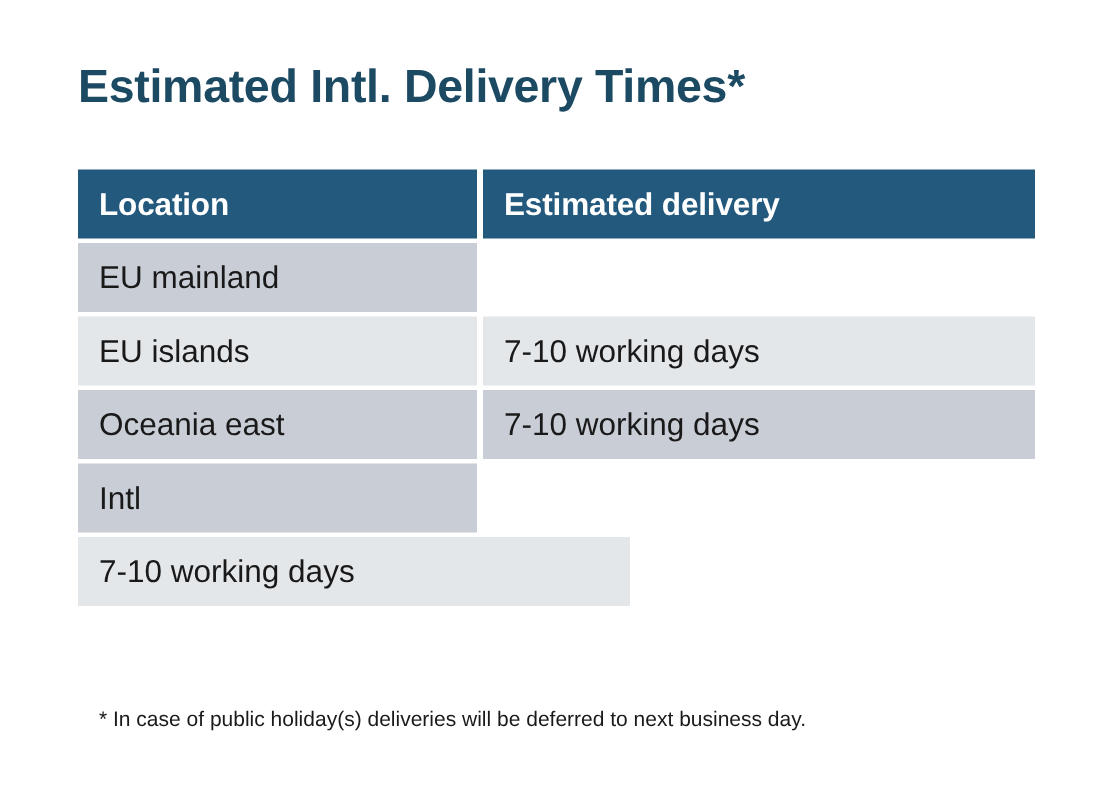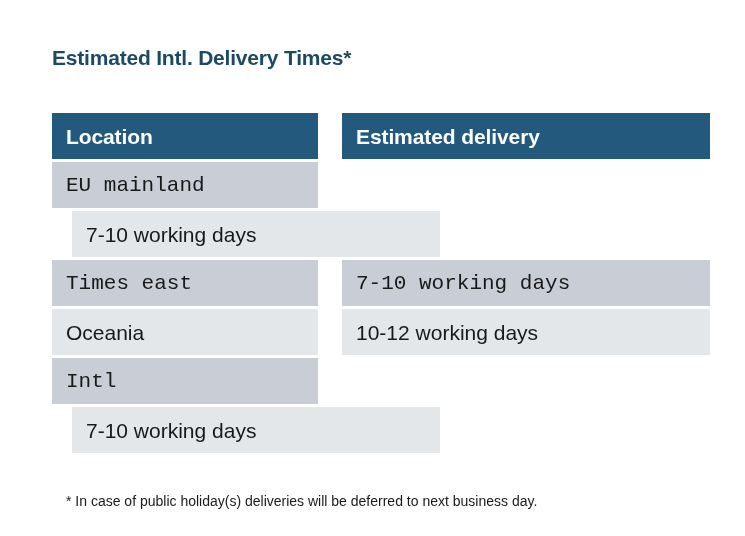--- a/index.html
+++ b/index.html
@@ -18,21 +18,21 @@
     width: 745px;
     height: 536px;
     background: #ffffff;
   }
 
   
   .page-title {
     position: absolute;
     left: 52px;
     top: 37px;
-    font-size: 21px;
+    font-size: 31px;
     font-weight: 700;
     letter-spacing: -0.2px;
     color: #1c4a63;
     line-height: 42px;
     white-space: nowrap;
   }
 
   
   .delivery-table {
     position: absolute;
@@ -62,44 +62,42 @@
     white-space: nowrap;
     overflow: hidden;
   }
   .cell.col-location {
     width: 266px;
     flex: 0 0 266px;
   }
   .cell.col-delivery {
     width: 368px;
     flex: 0 0 368px;
-    margin-left: 20px;
   }
 
   .header-row .cell {
     background: #22597d;
     color: #ffffff;
     font-weight: 700;
     font-size: 21px;
     letter-spacing: -0.1px;
   }
 
   .band-dark .cell {
     background: #c9cdd6;
-    font-family: Liberation Mono, monospace;
   }
   .band-light .cell {
     background: #e4e7ea;
   }
 
   
   .footnote {
     position: absolute;
     left: 66px;
-    top: 492px;
+    top: 470px;
     font-size: 14px;
     color: #1a1a1a;
     line-height: 18px;
     white-space: nowrap;
   }
 </style>
 </head>
 <body>
 
 <div class="canvas">
@@ -111,32 +109,29 @@
     <div class="table-row header-row">
       <div class="cell col-location">Location</div>
       <div class="cell col-delivery">Estimated delivery</div>
     </div>
 
     <div class="table-row band-dark">
       <div class="cell col-location">EU mainland</div>
     </div>
 
     <div class="table-row band-light">
+      <div class="cell col-location">EU islands</div>
       <div class="cell col-delivery">7-10 working days</div>
     </div>
 
     <div class="table-row band-dark">
-      <div class="cell col-location">Times east</div>
+      <div class="cell col-location">Oceania east</div>
       <div class="cell col-delivery">7-10 working days</div>
     </div>
 
-    <div class="table-row band-light">
-      <div class="cell col-location">Oceania</div>
-      <div class="cell col-delivery">10-12 working days</div>
-    </div>
 
     <div class="table-row band-dark">
       <div class="cell col-location">Intl</div>
     </div>
 
     <div class="table-row band-light">
       <div class="cell col-delivery">7-10 working days</div>
     </div>
 
   </div>

